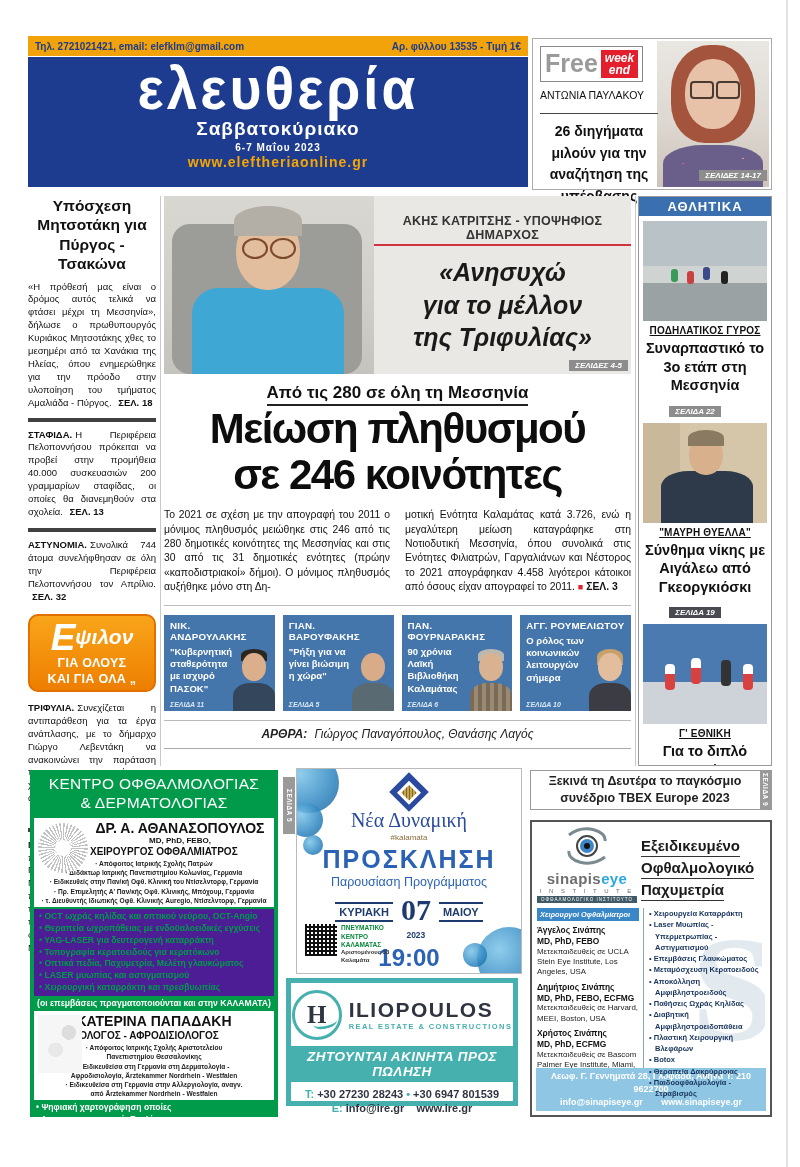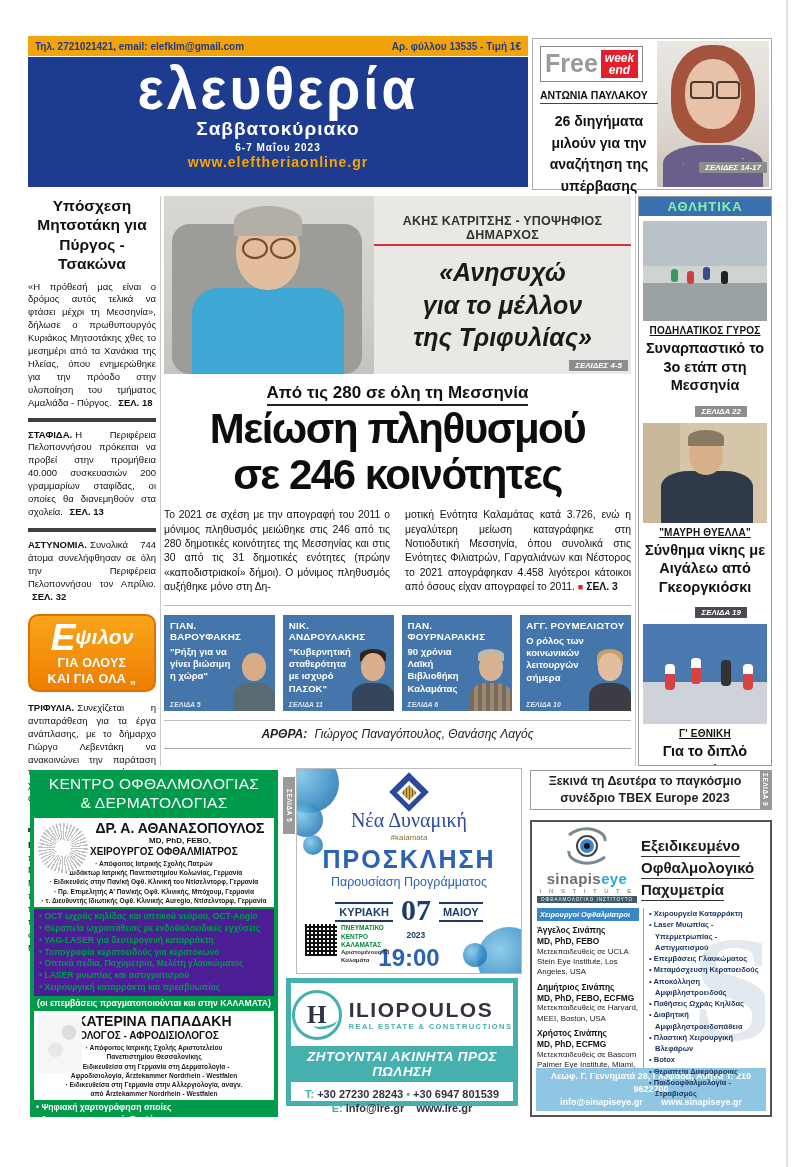--- a/index.html
+++ b/index.html
@@ -18,36 +18,36 @@
   .mdate{font-size:10px;font-weight:bold;margin-top:2px;letter-spacing:1px;}
   .site{font-size:14px;font-weight:bold;color:#f7a600;margin-top:1px;letter-spacing:1px;}
 
   
   #freeweekend{left:532px;top:38px;width:240px;height:152px;border:1px solid #aaa;background:#fff;}
   .fw-left{position:absolute;left:7px;top:7px;width:118px;}
   .fw-brand{border:1px solid #888;padding:3px 4px;display:flex;gap:3px;align-items:center;width:max-content;}
   .fw-free{font-size:25px;font-weight:bold;color:#9a9a9a;line-height:.85;}
   .fw-week{background:#e31e2d;color:#fff;font-weight:bold;font-style:italic;font-size:12px;
            padding:2px 4px;line-height:1;text-align:center;}
-  .fw-author{font-size:10.5px;font-weight:bold;border-bottom:1px solid #444;margin-top:7px;padding-bottom:2px;}
+  .fw-author{font-size:10.5px;font-weight:normal;border-bottom:1px solid #444;margin-top:7px;padding-bottom:12px;}
   .fw-title{font-size:14px;font-weight:bold;margin-top:7px;line-height:1.55;text-align:center;}
   .fw-photo{position:absolute;right:2px;top:2px;width:112px;height:146px;overflow:hidden;
             background:linear-gradient(180deg,#e9e7e2 0%,#ddd8d1 55%,#cdc3ba 100%);}
   .fw-hair{position:absolute;left:14px;top:4px;width:84px;height:98px;border-radius:46% 46% 40% 40%;background:#a4543c;}
   .fw-face{position:absolute;left:28px;top:18px;width:56px;height:70px;border-radius:48%;background:#e8c2a8;}
   .fw-glasses{position:absolute;left:33px;top:40px;width:20px;height:14px;border:2px solid #4a3a30;border-radius:4px;}
   .fw-glasses2{position:absolute;left:59px;top:40px;width:20px;height:14px;border:2px solid #4a3a30;border-radius:4px;}
   .fw-blouse{position:absolute;left:6px;bottom:-4px;width:100px;height:46px;border-radius:40% 40% 0 0;
              background:radial-gradient(circle 4px at 20% 40%,#d66 20%,transparent 21%),
                         radial-gradient(circle 4px at 60% 60%,#d66 20%,transparent 21%),
                         radial-gradient(circle 4px at 80% 30%,#e99 20%,transparent 21%),#6a5f8a;}
   .badge{display:inline-block;background:#8d8d8d;color:#fff;font-size:8px;font-weight:bold;
          font-style:italic;padding:1px 6px;}
   .badge.dark{background:#4a4a52;}
-  .fw-pages{position:absolute;right:4px;bottom:16px;}
+  .fw-pages{position:absolute;right:4px;bottom:8px;}
 
   
   .vline{width:1px;background:#c9c9c9;top:196px;height:570px;}
 
   
   #leftcol{left:28px;top:196px;width:128px;}
   .lead-title{font-size:15.5px;font-weight:bold;text-align:center;line-height:1.25;margin:0;}
   .lead-body{font-size:9.5px;line-height:1.36;text-align:justify;margin:7px 0 0;}
   .pg{font-weight:bold;margin-left:4px;}
   .tag{font-weight:bold;margin-right:3px;}
@@ -89,33 +89,33 @@
   .mp-head{position:absolute;left:9px;top:6px;width:24px;height:28px;border-radius:48%;}
   .mp-hair{position:absolute;left:8px;top:2px;width:26px;height:12px;border-radius:50% 50% 0 0;}
   .mp-body{position:absolute;left:0;bottom:-4px;width:42px;height:32px;border-radius:40% 40% 0 0;}
   .nbox-page{position:absolute;left:6px;bottom:3px;font-size:7px;font-weight:bold;font-style:italic;color:#d8e6f4;}
   #arthra{margin-top:9px;padding:6px 0 7px;border-top:1px solid #bbb;border-bottom:1px solid #aaa;
           text-align:center;font-style:italic;font-size:12px;color:#222;}
   .arthra-label{font-weight:bold;margin-right:4px;}
 
   
   #sidebar{left:638px;top:196px;width:134px;height:570px;border:1px solid #999;padding:2px 4px;text-align:center;overflow:hidden;}
-  .sb-header{margin:-2px -4px 0;background:#3a6fb0;color:#86efac;font-weight:bold;font-size:13px;padding:2px 8px;letter-spacing:1px;}
+  .sb-header{margin:-2px -4px 0;background:#3a6fb0;color:#ffffff;font-weight:bold;font-size:13px;padding:2px 8px;letter-spacing:1px;}
   .sb-photo{height:100px;margin:5px 0 4px;position:relative;overflow:hidden;}
   #ph-cycling{background:linear-gradient(180deg,#b9c2c6 0 45%,#cfd4d2 45% 62%,#9aa2a4 62% 100%);}
   .cy{position:absolute;width:7px;height:13px;border-radius:3px;}
   #ph-coach{background:linear-gradient(90deg,#c9b89a 0 30%,#d6c6a9 30% 100%);}
   .co-head{position:absolute;left:46px;top:12px;width:34px;height:40px;border-radius:48%;background:#d9b08c;}
   .co-hair{position:absolute;left:45px;top:7px;width:36px;height:16px;border-radius:50% 50% 0 0;background:#8a7a62;}
   .co-body{position:absolute;left:18px;top:48px;width:92px;height:52px;border-radius:30% 30% 0 0;background:#2e3a4a;}
   #ph-basket{background:linear-gradient(180deg,#4a7ab0 0 58%,#cdd3d8 58% 100%);}
   .bb{position:absolute;width:10px;height:26px;border-radius:4px;}
   .sb-kicker{font-size:10px;font-weight:bold;text-decoration:underline;letter-spacing:.2px;}
   .sb-title{font-size:14.5px;font-weight:bold;line-height:1.28;margin-top:3px;}
-  .sb-badges{text-align:right;margin:5px 20px 3px 0;}
+  .sb-badges{text-align:center;margin:5px 20px 3px 0;}
 
   
   #greenad{left:30px;top:770px;width:248px;height:347px;background:#009b4a;padding:3px 4px;color:#fff;overflow:hidden;}
   .ga-header{text-align:center;font-size:15.5px;font-weight:normal;line-height:1.22;padding:2px 0 3px;letter-spacing:.3px;}
   .ga-panel{background:#fff;color:#111;margin-top:2px;padding:2px 4px;position:relative;}
   .sunburst{position:absolute;left:4px;top:5px;width:50px;height:50px;border-radius:50%;
             background:repeating-conic-gradient(#c2c2c2 0 4deg,#fff 4deg 9deg);}
   .sunburst::after{content:"";position:absolute;left:17px;top:17px;width:16px;height:16px;border-radius:50%;background:#fff;}
   .ga-ind{padding-left:52px;}
   .ga-doc-name{text-align:center;font-size:14px;font-weight:bold;line-height:1.15;}
@@ -310,37 +310,37 @@
     <div class="col">Το 2021 σε σχέση με την απογραφή του 2011 ο μόνιμος πληθυσμός μειώθηκε στις 246 από τις 280 δημοτικές κοινότητες της Μεσσηνίας και στις 30 από τις 31 δημοτικές ενότητες (πρώην «καποδιστριακοί» δήμοι). Ο μόνιμος πληθυσμός αυξήθηκε μόνο στη Δη-</div>
     <div class="col">
       <span>μοτική Ενότητα Καλαμάτας κατά 3.726, ενώ η μεγαλύτερη μείωση καταγράφηκε στη Νοτιοδυτική Μεσσηνία, όπου συνολικά στις Ενότητες Φιλιατρών, Γαργαλιάνων και Νέστορος το 2021 απογράφηκαν 4.458 λιγότεροι κάτοικοι από όσους είχαν απογραφεί το 2011.</span>
       <span class="redsq">■</span>
       <span class="bodypg">ΣΕΛ. 3</span>
     </div>
   </div>
   <hr class="thinhr">
   <div id="boxes">
     <div class="nbox">
-      <div class="nbox-name">ΓΙΑΝ. ΒΑΡΟΥΦΑΚΗΣ</div>
-      <div class="nbox-text">"Ρήξη για να γίνει βιώσιμη η χώρα"</div>
-      <div class="nbox-photo">
-        <div class="mp-head" style="background:#d8ac88;"></div>
-          <div class="mp-body" style="background:#5a6a72;"></div>
-      </div>
-      <div class="nbox-page">ΣΕΛΙΔΑ 5</div>
-    </div>
-    <div class="nbox">
       <div class="nbox-name">ΝΙΚ. ΑΝΔΡΟΥΛΑΚΗΣ</div>
       <div class="nbox-text">"Κυβερνητική σταθερότητα με ισχυρό ΠΑΣΟΚ"</div>
       <div class="nbox-photo">
         <div class="mp-hair" style="background:#2b2620;"></div>
           <div class="mp-head" style="background:#dbae8c;"></div>
           <div class="mp-body" style="background:#34465c;"></div>
       </div>
       <div class="nbox-page">ΣΕΛΙΔΑ 11</div>
+    </div>
+    <div class="nbox">
+      <div class="nbox-name">ΓΙΑΝ. ΒΑΡΟΥΦΑΚΗΣ</div>
+      <div class="nbox-text">"Ρήξη για να γίνει βιώσιμη η χώρα"</div>
+      <div class="nbox-photo">
+        <div class="mp-head" style="background:#d8ac88;"></div>
+          <div class="mp-body" style="background:#5a6a72;"></div>
+      </div>
+      <div class="nbox-page">ΣΕΛΙΔΑ 5</div>
     </div>
     <div class="nbox">
       <div class="nbox-name">ΠΑΝ. ΦΟΥΡΝΑΡΑΚΗΣ</div>
       <div class="nbox-text">90 χρόνια Λαϊκή Βιβλιοθήκη Καλαμάτας</div>
       <div class="nbox-photo">
         <div class="mp-hair" style="background:#bdb8af;"></div>
           <div class="mp-head" style="background:#d9b292;"></div>
         <div class="mp-body" style="background:repeating-linear-gradient(90deg,#7a6a58 0 4px,#9a8a74 4px 8px);"></div>
       </div>
       <div class="nbox-page">ΣΕΛΙΔΑ 6</div>

